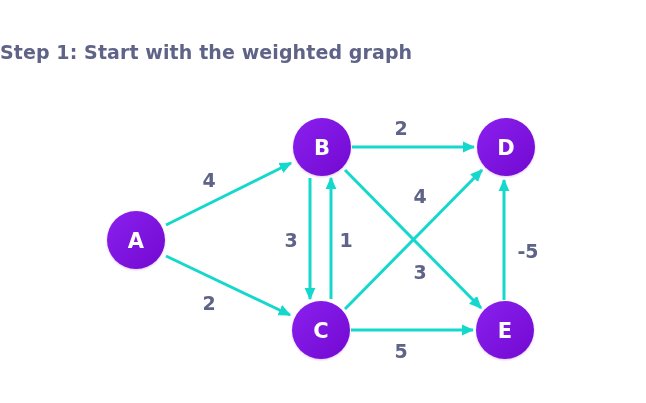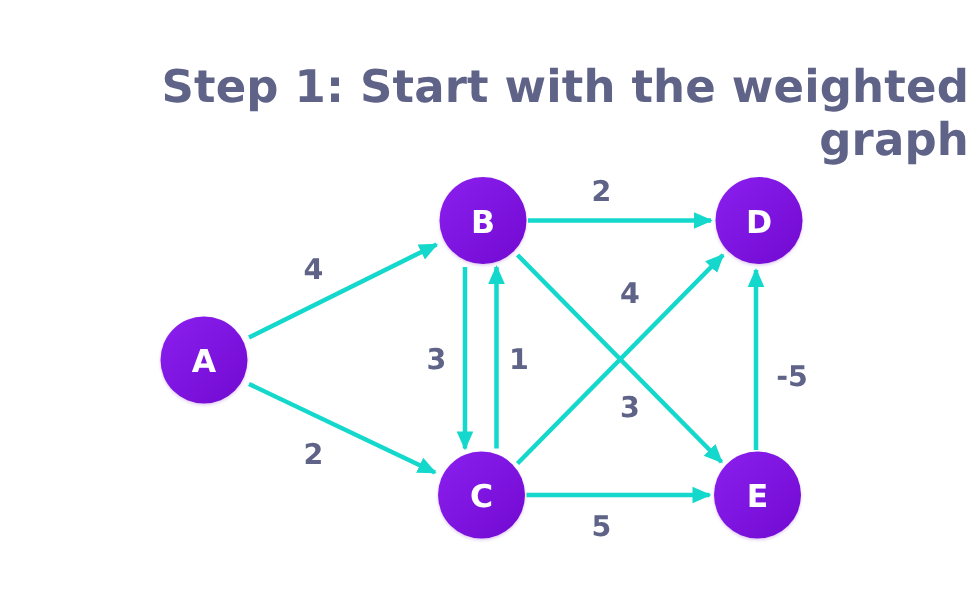--- a/index.html
+++ b/index.html
@@ -12,22 +12,22 @@
     height: 403px;
     position: relative;
     overflow: hidden;
     font-family: "DejaVu Sans", "Liberation Sans", sans-serif;
   }
   #title {
     position: absolute;
     left: 0;
     top: 41px;
     width: 646px;
-    text-align: right;
-    font-size: 30px;
+    text-align: left;
+    font-size: 19px;
     font-weight: bold;
     color: #5f6388;
     letter-spacing: 0.1px;
     font-family: "DejaVu Sans", "Liberation Sans", sans-serif;
   }
   #graph {
     position: absolute;
     left: 0;
     top: 0;
     width: 646px;

